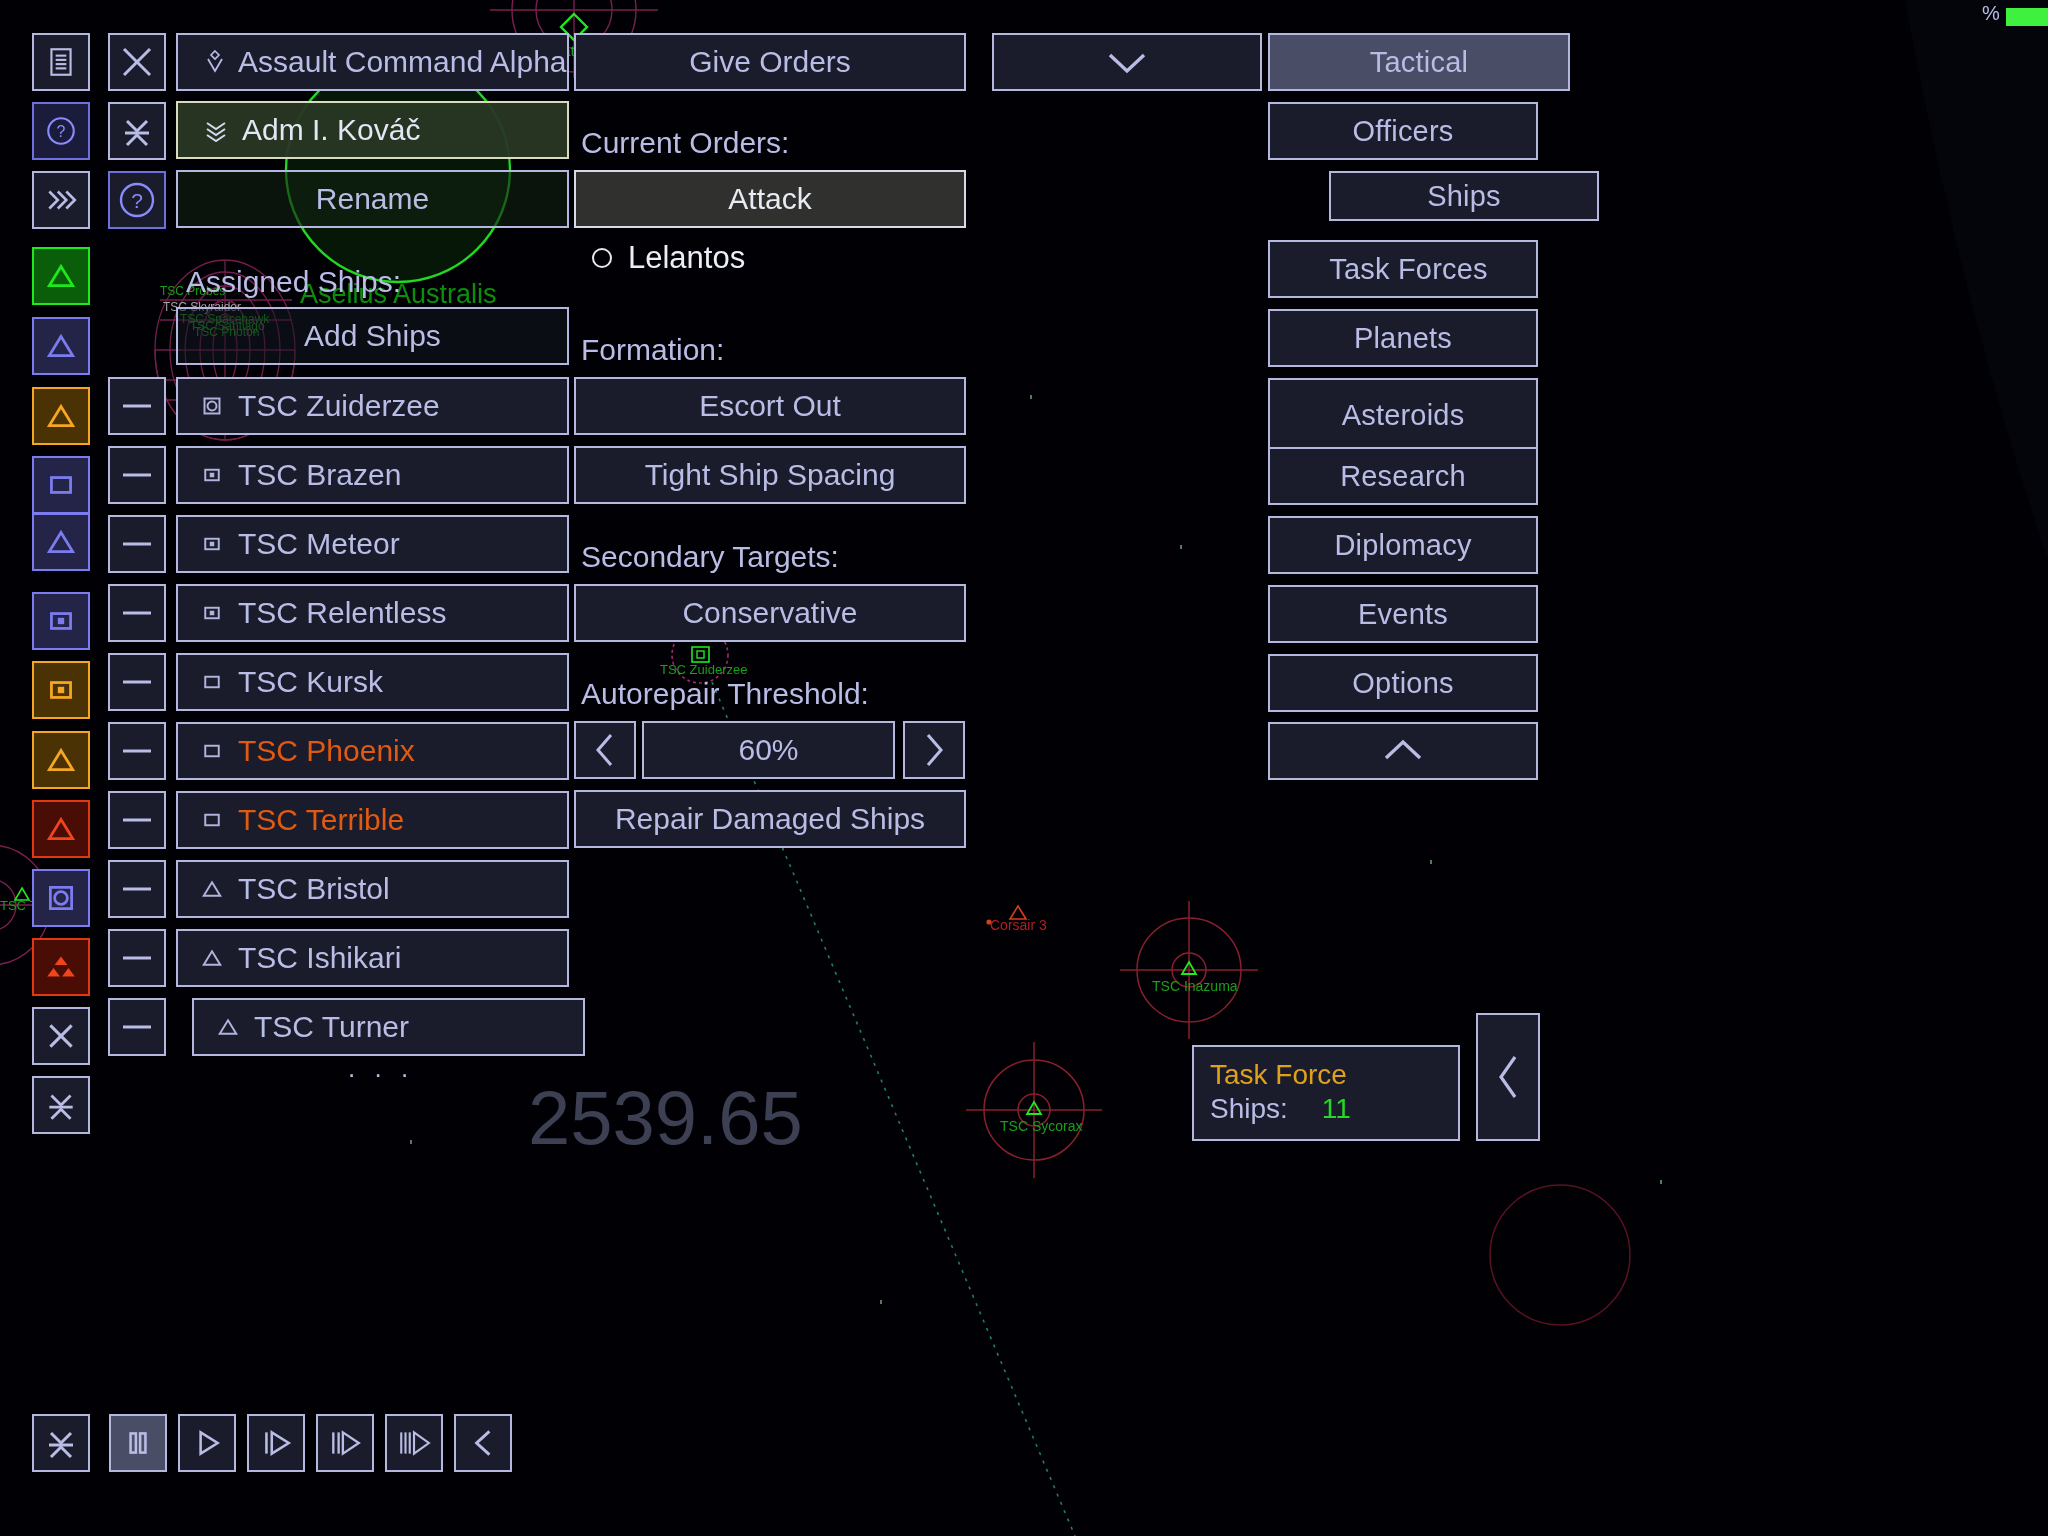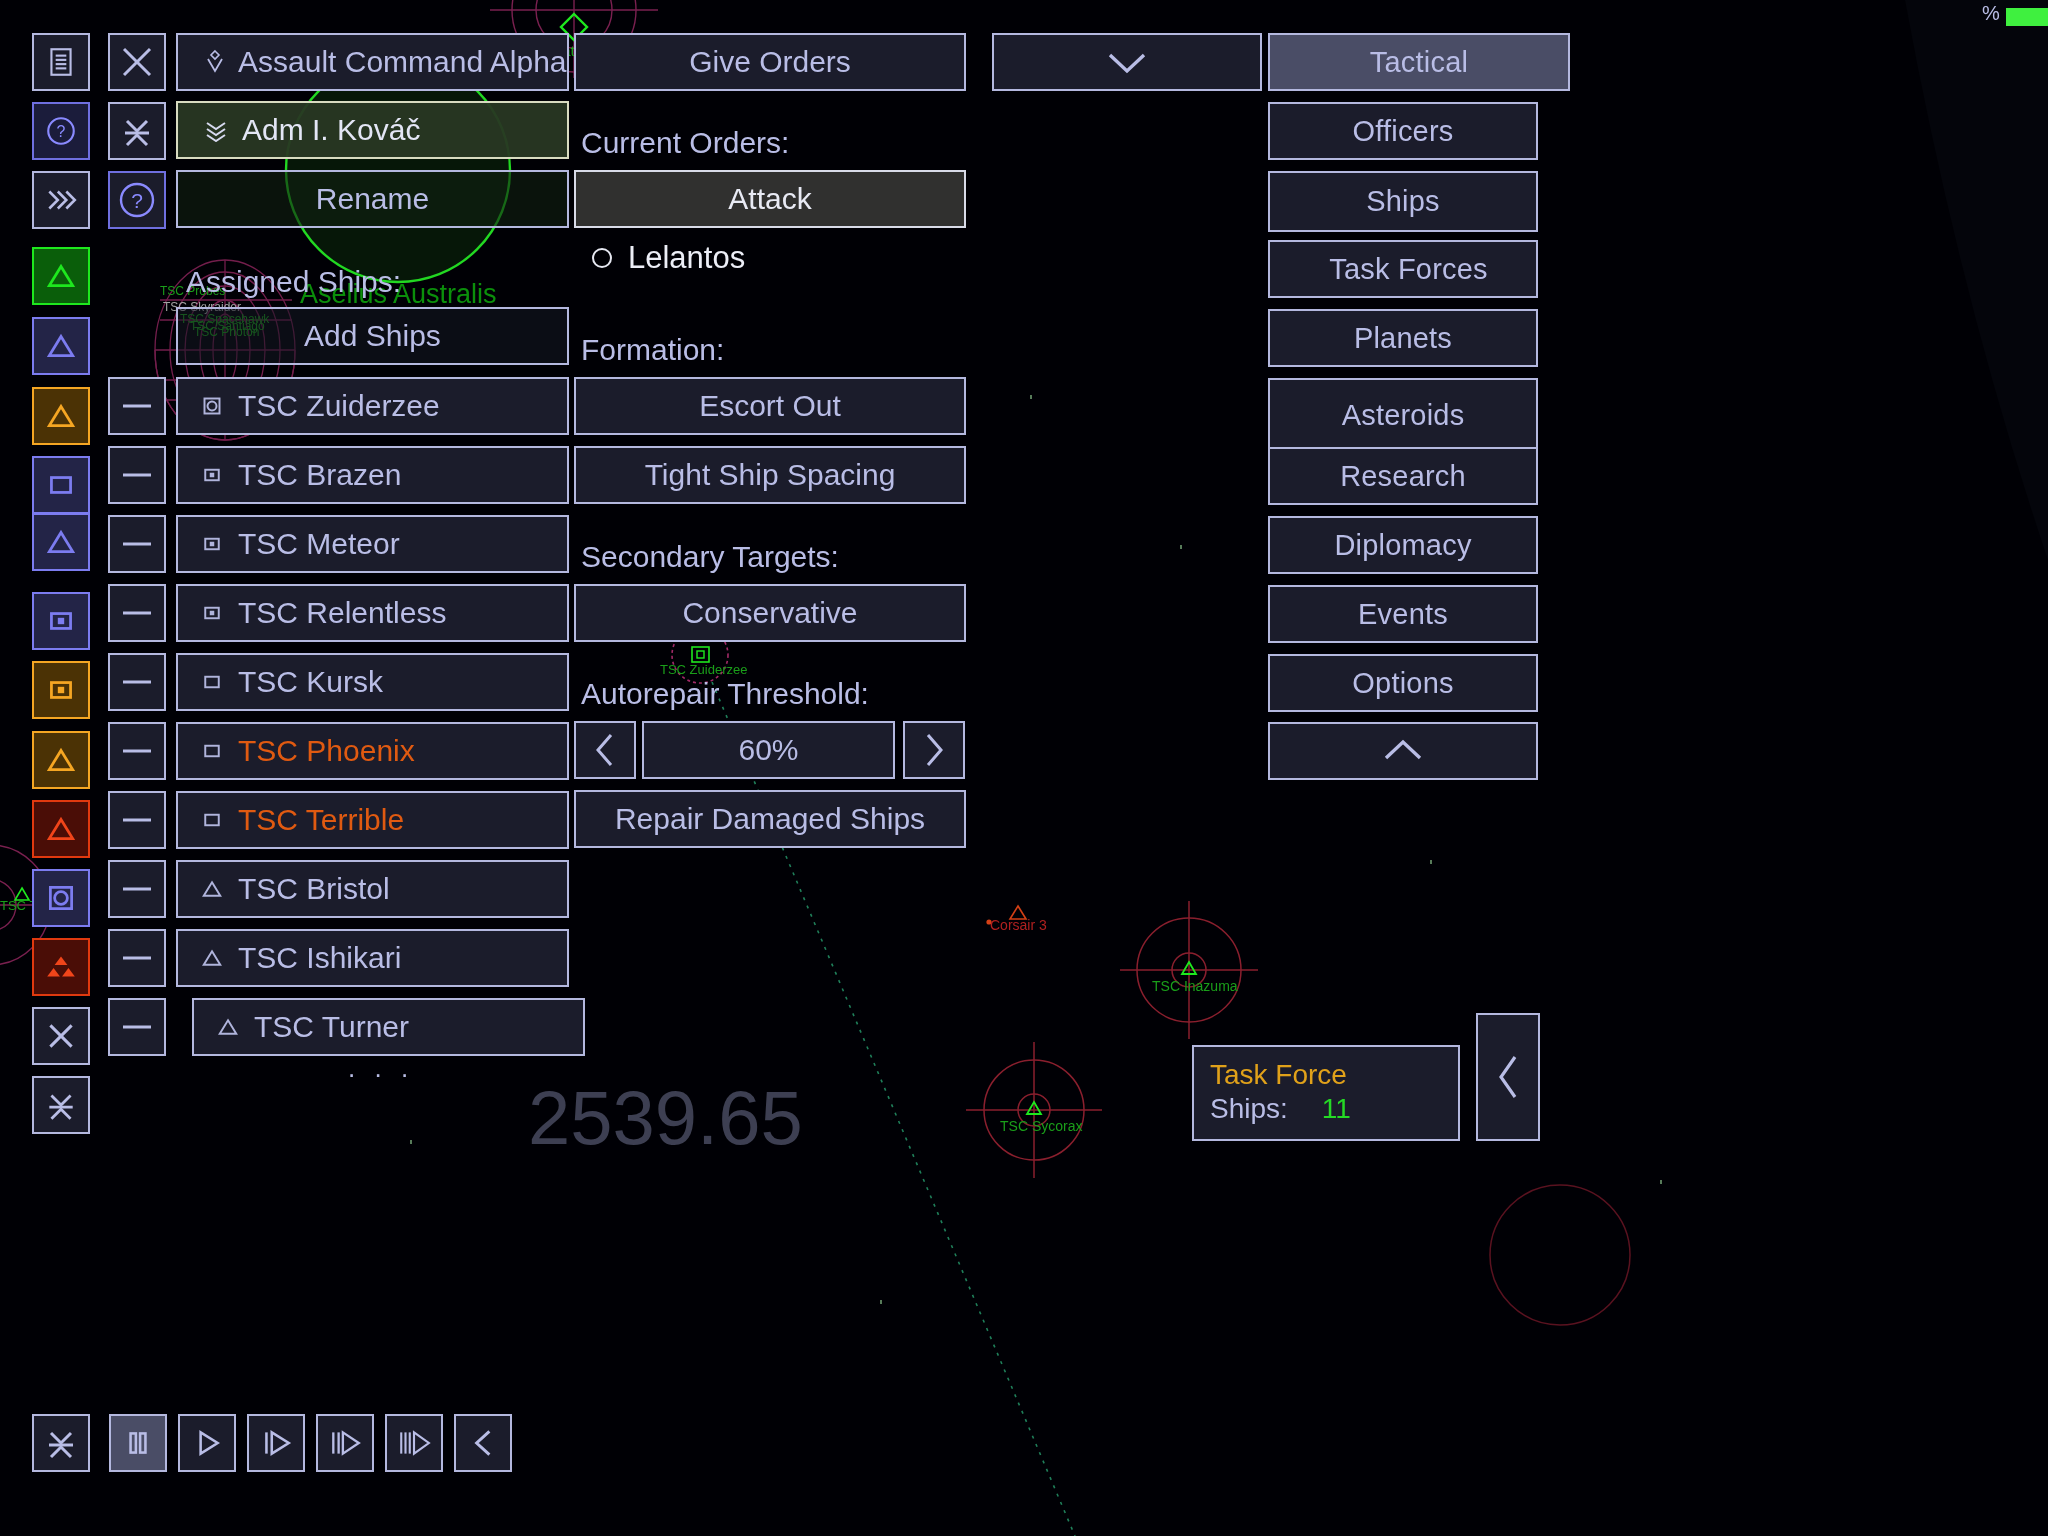--- a/index.html
+++ b/index.html
@@ -473,21 +473,21 @@
     </svg>
   </div>
 
   <div id="right-menu">
       <div class="btn sel" style="left: 1268px; top: 33px; width: 302px; height: 58px;">
         <span>Tactical</span>
       </div>
       <div class="btn" style="left: 1268px; top: 102px; width: 270px; height: 58px;">
         <span>Officers</span>
       </div>
-      <div class="btn" style="left: 1268px; top: 171px; width: 270px; height: 61px;">
+      <div class="btn" style="left: 1329px; top: 171px; width: 270px; height: 50px;">
         <span>Ships</span>
       </div>
       <div class="btn" style="left: 1268px; top: 240px; width: 270px; height: 58px; padding-left: 11px;">
         <span>Task Forces</span>
       </div>
       <div class="btn" style="left: 1268px; top: 309px; width: 270px; height: 58px;">
         <span>Planets</span>
       </div>
       <div class="btn" style="left: 1268px; top: 378px; width: 270px; height: 75px;">
         <span>Asteroids</span>

